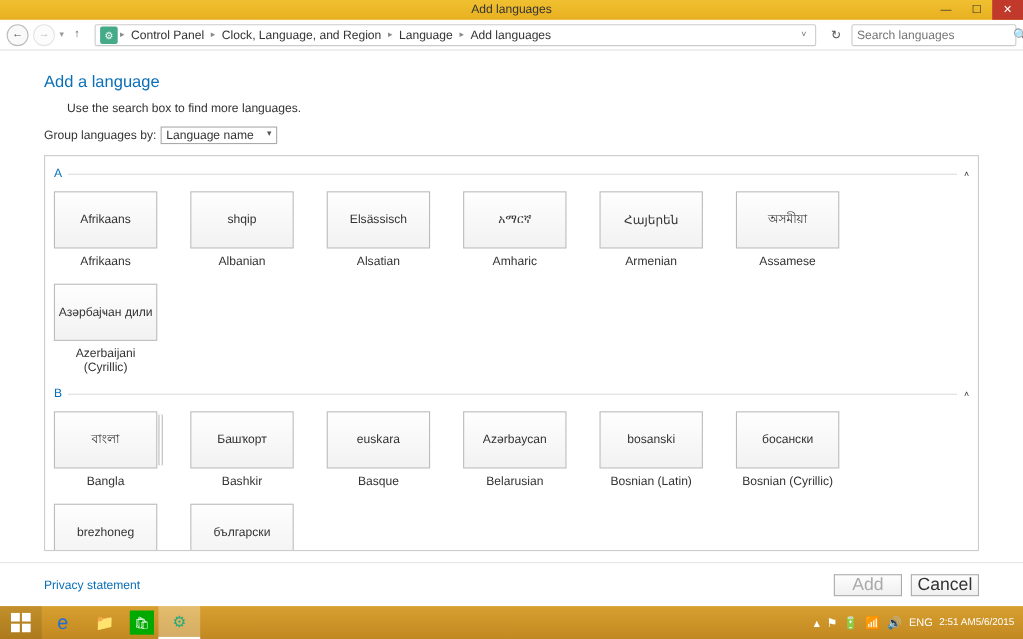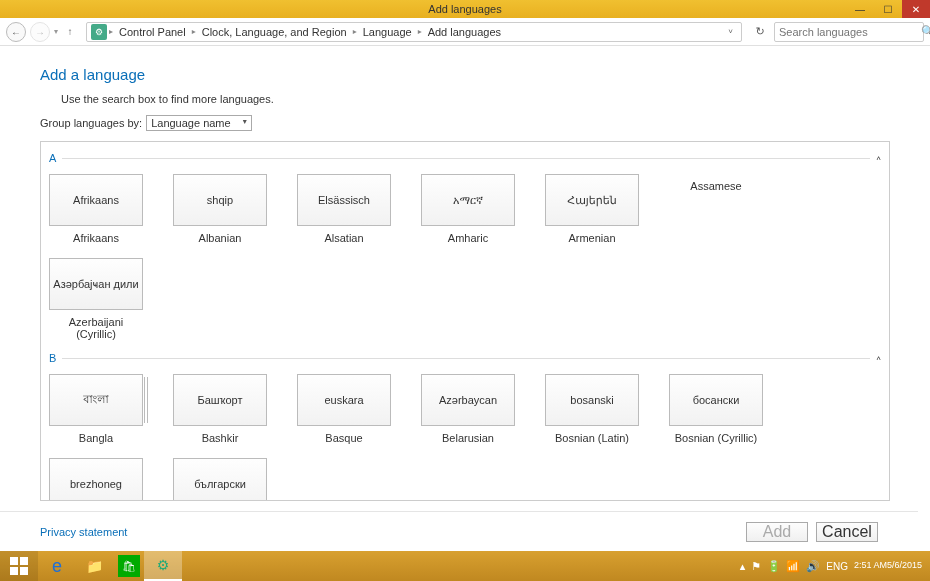--- a/index.html
+++ b/index.html
@@ -47,21 +47,21 @@
   .group-header .line { flex: 1; height: 1px; background: #ddd; }
   .group-header .collapse { font-size: 8px; color: #333; margin-left: 6px; cursor: default; }
   
   .lang-grid { display: flex; flex-wrap: wrap; gap: 14px 30px; padding: 6px 0; }
   .lang-item { width: 94px; display: flex; flex-direction: column; align-items: center; }
   .lang-tile { width: 94px; height: 52px; border: 1px solid #bbb; background: linear-gradient(#fefefe,#f2f2f2); display: flex; align-items: center; justify-content: center; font-size: 11px; color: #333; cursor: default; position: relative; text-align: center; }
   .lang-tile.stack::after { content:""; position:absolute; right:-3px; top:2px; bottom:2px; width:2px; border-right:1px solid #bbb; box-shadow: 2px 0 0 #fff, 3px 0 0 #bbb; }
   .lang-label { margin-top: 6px; font-size: 11px; color: #333; text-align: center; }
   
   
-  .footer { position: absolute; left: 0; right: 12px; bottom: 30px; height: 40px; border-top: 1px solid #e5e5e5; display: flex; align-items: center; padding: 0 40px; }
+  .footer { position: absolute; left: 0; right: 0; bottom: 30px; height: 40px; border-top: 1px solid #e5e5e5; display: flex; align-items: center; padding: 0 40px; }
   .privacy { color: #0a6fb8; font-size: 11px; }
   .footer-spacer { flex: 1; }
   .footer-btn { width: 62px; height: 20px; border: 1px solid #aaa; background: linear-gradient(#fdfdfd,#f0f0f0); font-size: 16px; color: #333; margin-left: 8px; display: flex; align-items: center; justify-content: center; }
   .footer-btn.disabled { color: #aaa; }
   
   
   .taskbar { position: absolute; left:0; right:0; bottom:0; height: 30px; background: linear-gradient(#d8a030,#c08820); display: flex; align-items: center; }
   .task-btn { width: 38px; height: 30px; display: flex; align-items: center; justify-content: center; font-size: 14px; color: #fff; }
   .task-btn.start { background: rgba(0,0,0,0.1); }
   .task-btn svg { width: 18px; height: 18px; }
@@ -137,20 +137,21 @@
         </div>
         <div class="lang-item">
           <div class="lang-tile">አማርኛ</div>
           <div class="lang-label">Amharic</div>
         </div>
         <div class="lang-item">
           <div class="lang-tile">Հայերեն</div>
           <div class="lang-label">Armenian</div>
         </div>
         <div class="lang-item">
+          <div class="lang-tile">অসমীয়া</div>
           <div class="lang-label">Assamese</div>
         </div>
         <div class="lang-item">
           <div class="lang-tile">Азәрбајҹан дили</div>
           <div class="lang-label">Azerbaijani (Cyrillic)</div>
         </div>
       </div>
       <div class="group-header">
         <span class="letter">B</span>
         <span class="line"></span>

